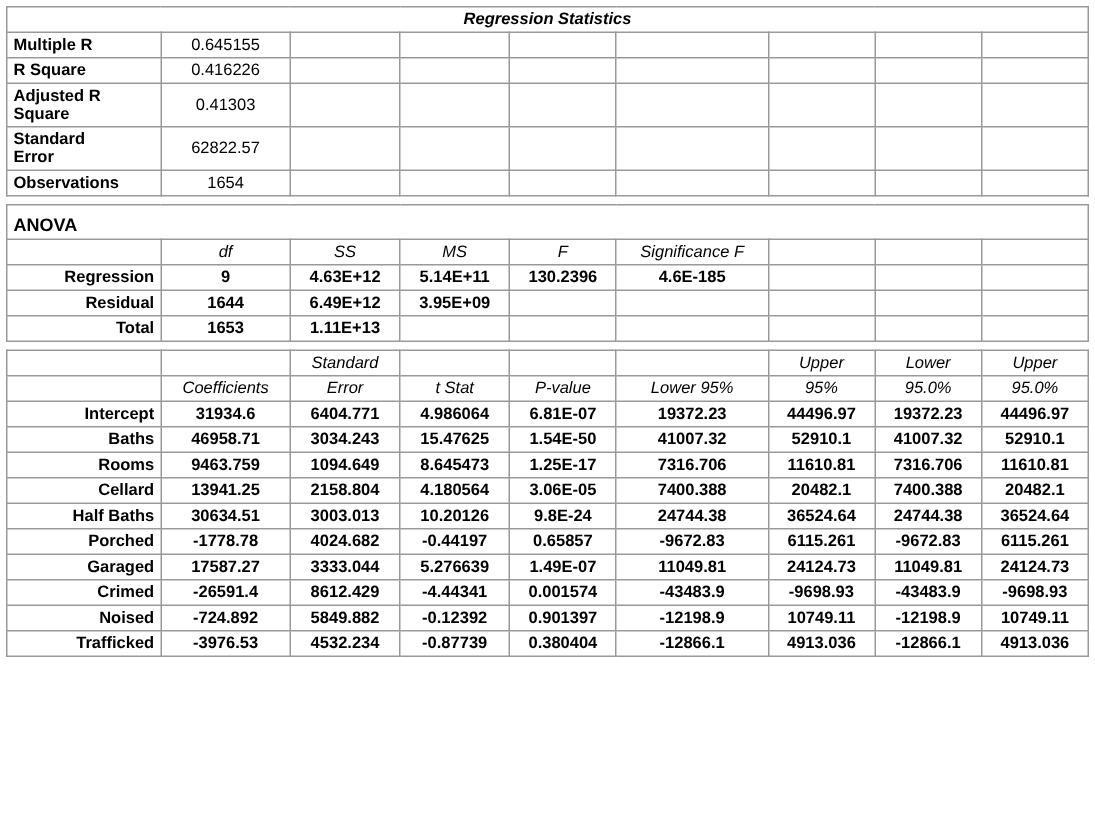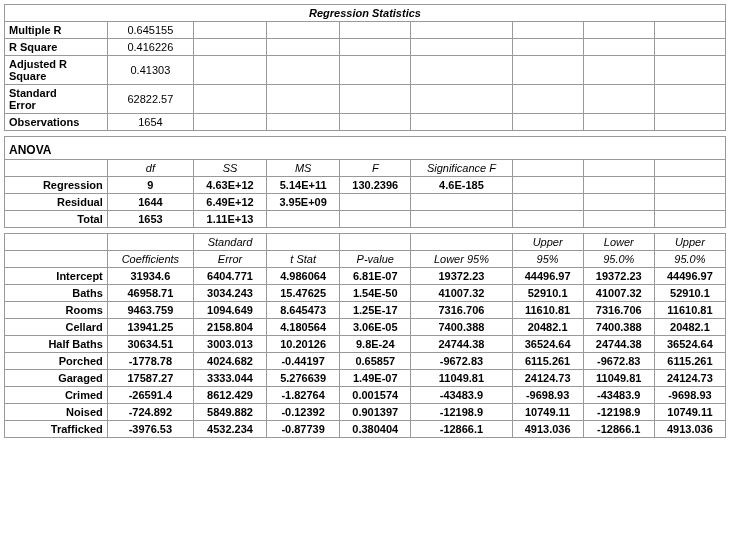--- a/index.html
+++ b/index.html
@@ -288,21 +288,21 @@
     <td>11049.81</td>
     <td>24124.73</td>
     <td>11049.81</td>
     <td>24124.73</td>
   </tr>
 
   <tr class="bold-row">
     <td class="row-label">Crimed</td>
     <td>-26591.4</td>
     <td>8612.429</td>
-    <td>-1.82764</td>
+    <td>-4.44341</td>
     <td>0.001574</td>
     <td>-43483.9</td>
     <td>-9698.93</td>
     <td>-43483.9</td>
     <td>-9698.93</td>
   </tr>
 
   <tr class="bold-row">
     <td class="row-label">Noised</td>
     <td>-724.892</td>

